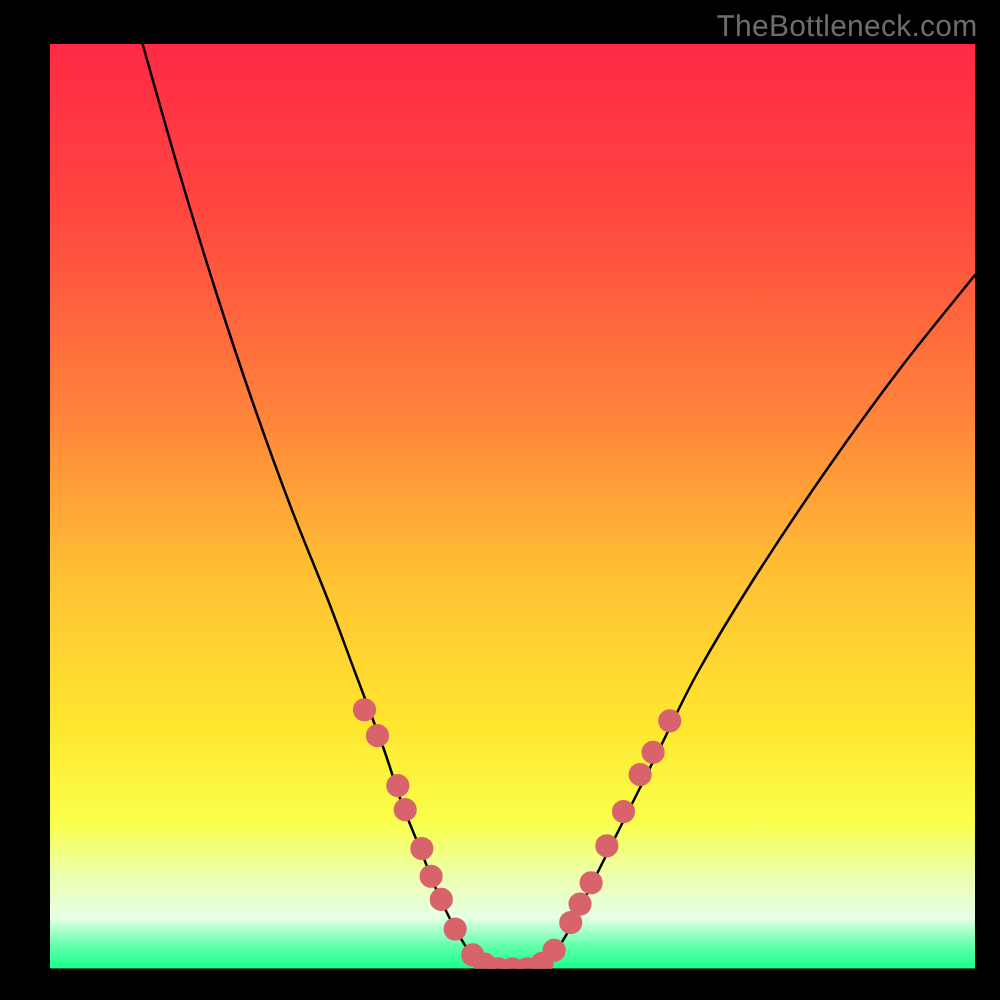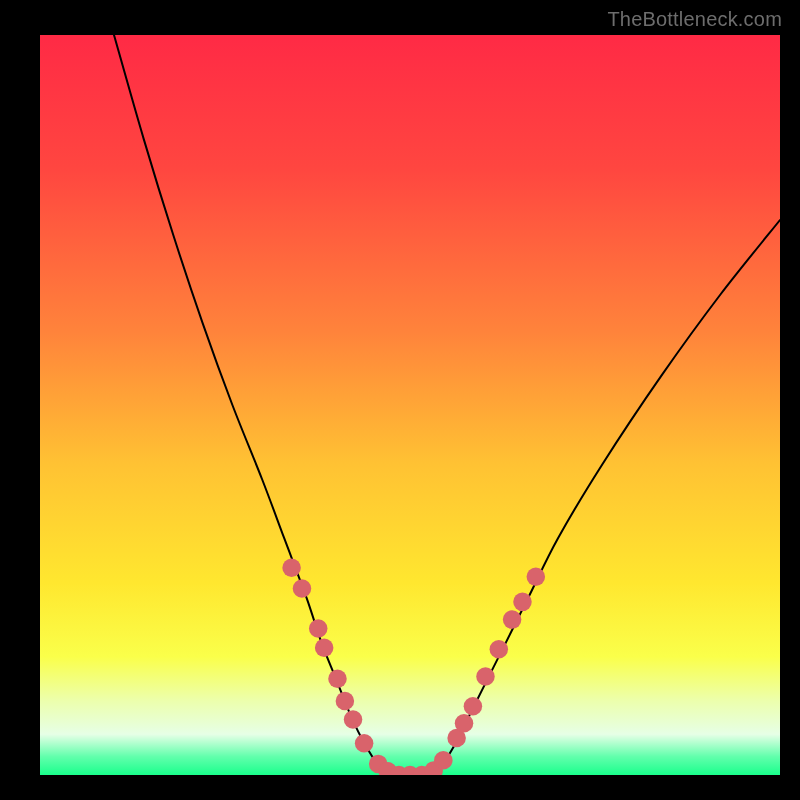--- a/index.html
+++ b/index.html
@@ -32,21 +32,21 @@
     left: 0;
     top: 0;
     width: 100%;
     height: 100%;
   }
   .watermark {
     position: absolute;
     top: 8px;
     right: 18px;
     color: #6d6d6d;
-    font-size: 20px;
+    font-size: 24px;
     font-weight: 500;
     letter-spacing: 0.2px;
   }
   svg.curve {
     position: absolute;
     left: 0;
     top: 0;
     width: 100%;
     height: 100%;
     overflow: visible;

